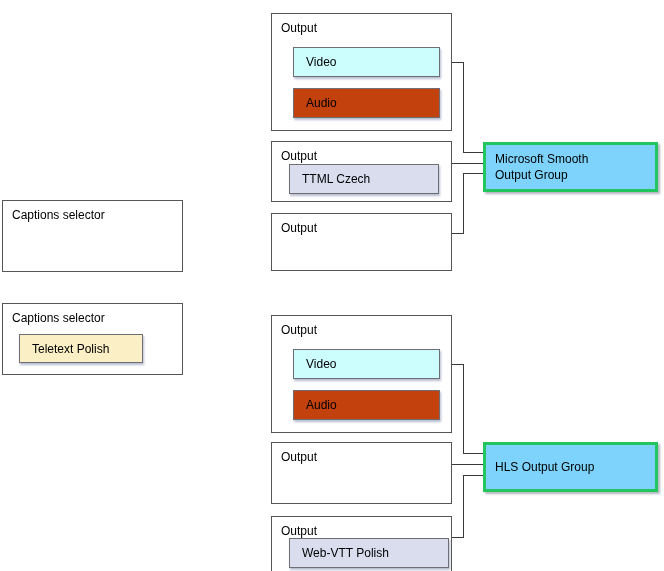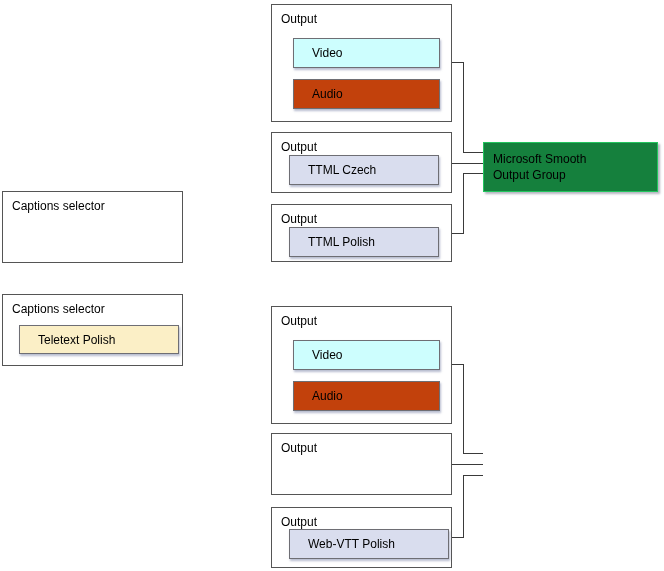--- a/index.html
+++ b/index.html
@@ -23,45 +23,46 @@
     fill: none;
     stroke: #3a3a3a;
     stroke-width: 1;
     shape-rendering: crispEdges;
   }
   .card {
     position: absolute;
     background: #ffffff;
     border: 1px solid #555555;
     box-sizing: border-box;
+    margin-top: 9px;
   }
   .card-title {
     position: absolute;
     left: 9px;
     top: 7px;
     white-space: nowrap;
   }
   .chip {
     position: absolute;
     border: 1px solid #6e6e74;
     box-shadow: 1px 2px 2px rgba(125, 135, 170, 0.55);
     box-sizing: border-box;
     display: flex;
     align-items: center;
-    padding-left: 18px;
+    padding-left: 12px;
     white-space: nowrap;
   }
   .chip.video   { background: #cdfefe; }
   .chip.audio   { background: #c2410c; }
   .chip.caption { background: #fbefc6; }
   .chip.textout { background: #d9ddee; align-items: center; }
   .glabel {
     position: absolute;
-    background: #15803d;
-    border: 1px solid #22c55e;
+    background: #7dd3fc;
+    border: 3px solid #22c55e;
     box-shadow: 1.5px 1.5px 2px rgba(150, 150, 165, 0.7);
     box-sizing: border-box;
     display: flex;
     align-items: center;
     padding-left: 9px;
     white-space: pre-line;
     line-height: 16px;
   }
 </style>
 </head>
@@ -77,21 +78,21 @@
     <polyline points="452,464 483,464"></polyline>
     <polyline points="483,475 463,475 463,537 452,537"></polyline>
   </svg>
 
   <div class="card" style="left:2px; top:191px; width:181px; height:72px;">
     <span class="card-title">Captions selector</span>
   </div>
 
   <div class="card" style="left:2px; top:294px; width:181px; height:72px;">
     <span class="card-title">Captions selector</span>
-    <div class="chip caption" style="left:16px; top:30px; width:160px; height:29px;text-align:center;">
+    <div class="chip caption" style="left:16px; top:30px; width:124px; height:29px;text-align:center;">
       <span>Teletext Polish</span>
     </div>
   </div>
 
   <div class="card" style="left:271px; top:4px; width:181px; height:118px;">
     <span class="card-title">Output</span>
     <div class="chip video" style="left:21px; top:33px; width:147px; height:30px;">
       <span>Video</span>
     </div>
     <div class="chip audio" style="left:21px; top:74px; width:147px; height:30px;">
@@ -101,23 +102,20 @@
 
   <div class="card" style="left:271px; top:132px; width:181px; height:61px;">
     <span class="card-title">Output</span>
     <div class="chip textout" style="left:17px; top:22px; width:150px; height:30px;">
       <span>TTML Czech</span>
     </div>
   </div>
 
   <div class="card" style="left:271px; top:204px; width:181px; height:58px;">
     <span class="card-title">Output</span>
-    <div class="chip textout" style="left:17px; top:22px; width:150px; height:30px;">
-      <span>TTML Polish</span>
-    </div>
   </div>
 
   <div class="glabel" style="left:483px; top:142px; width:175px; height:50px;">
     <span>Microsoft Smooth
 Output Group</span>
   </div>
 
   <div class="card" style="left:271px; top:306px; width:181px; height:118px;">
     <span class="card-title">Output</span>
     <div class="chip video" style="left:21px; top:33px; width:147px; height:30px;">
@@ -132,14 +130,17 @@
     <span class="card-title">Output</span>
   </div>
 
   <div class="card" style="left:271px; top:507px; width:181px; height:61px;">
     <span class="card-title">Output</span>
     <div class="chip textout" style="left:17px; top:21px; width:160px; height:30px;">
       <span>Web-VTT Polish</span>
     </div>
   </div>
 
+  <div class="glabel" style="left:483px; top:442px; width:175px; height:50px;">
+    <span>HLS Output Group</span>
+  </div>
 
 </div>
 
 </body></html>

